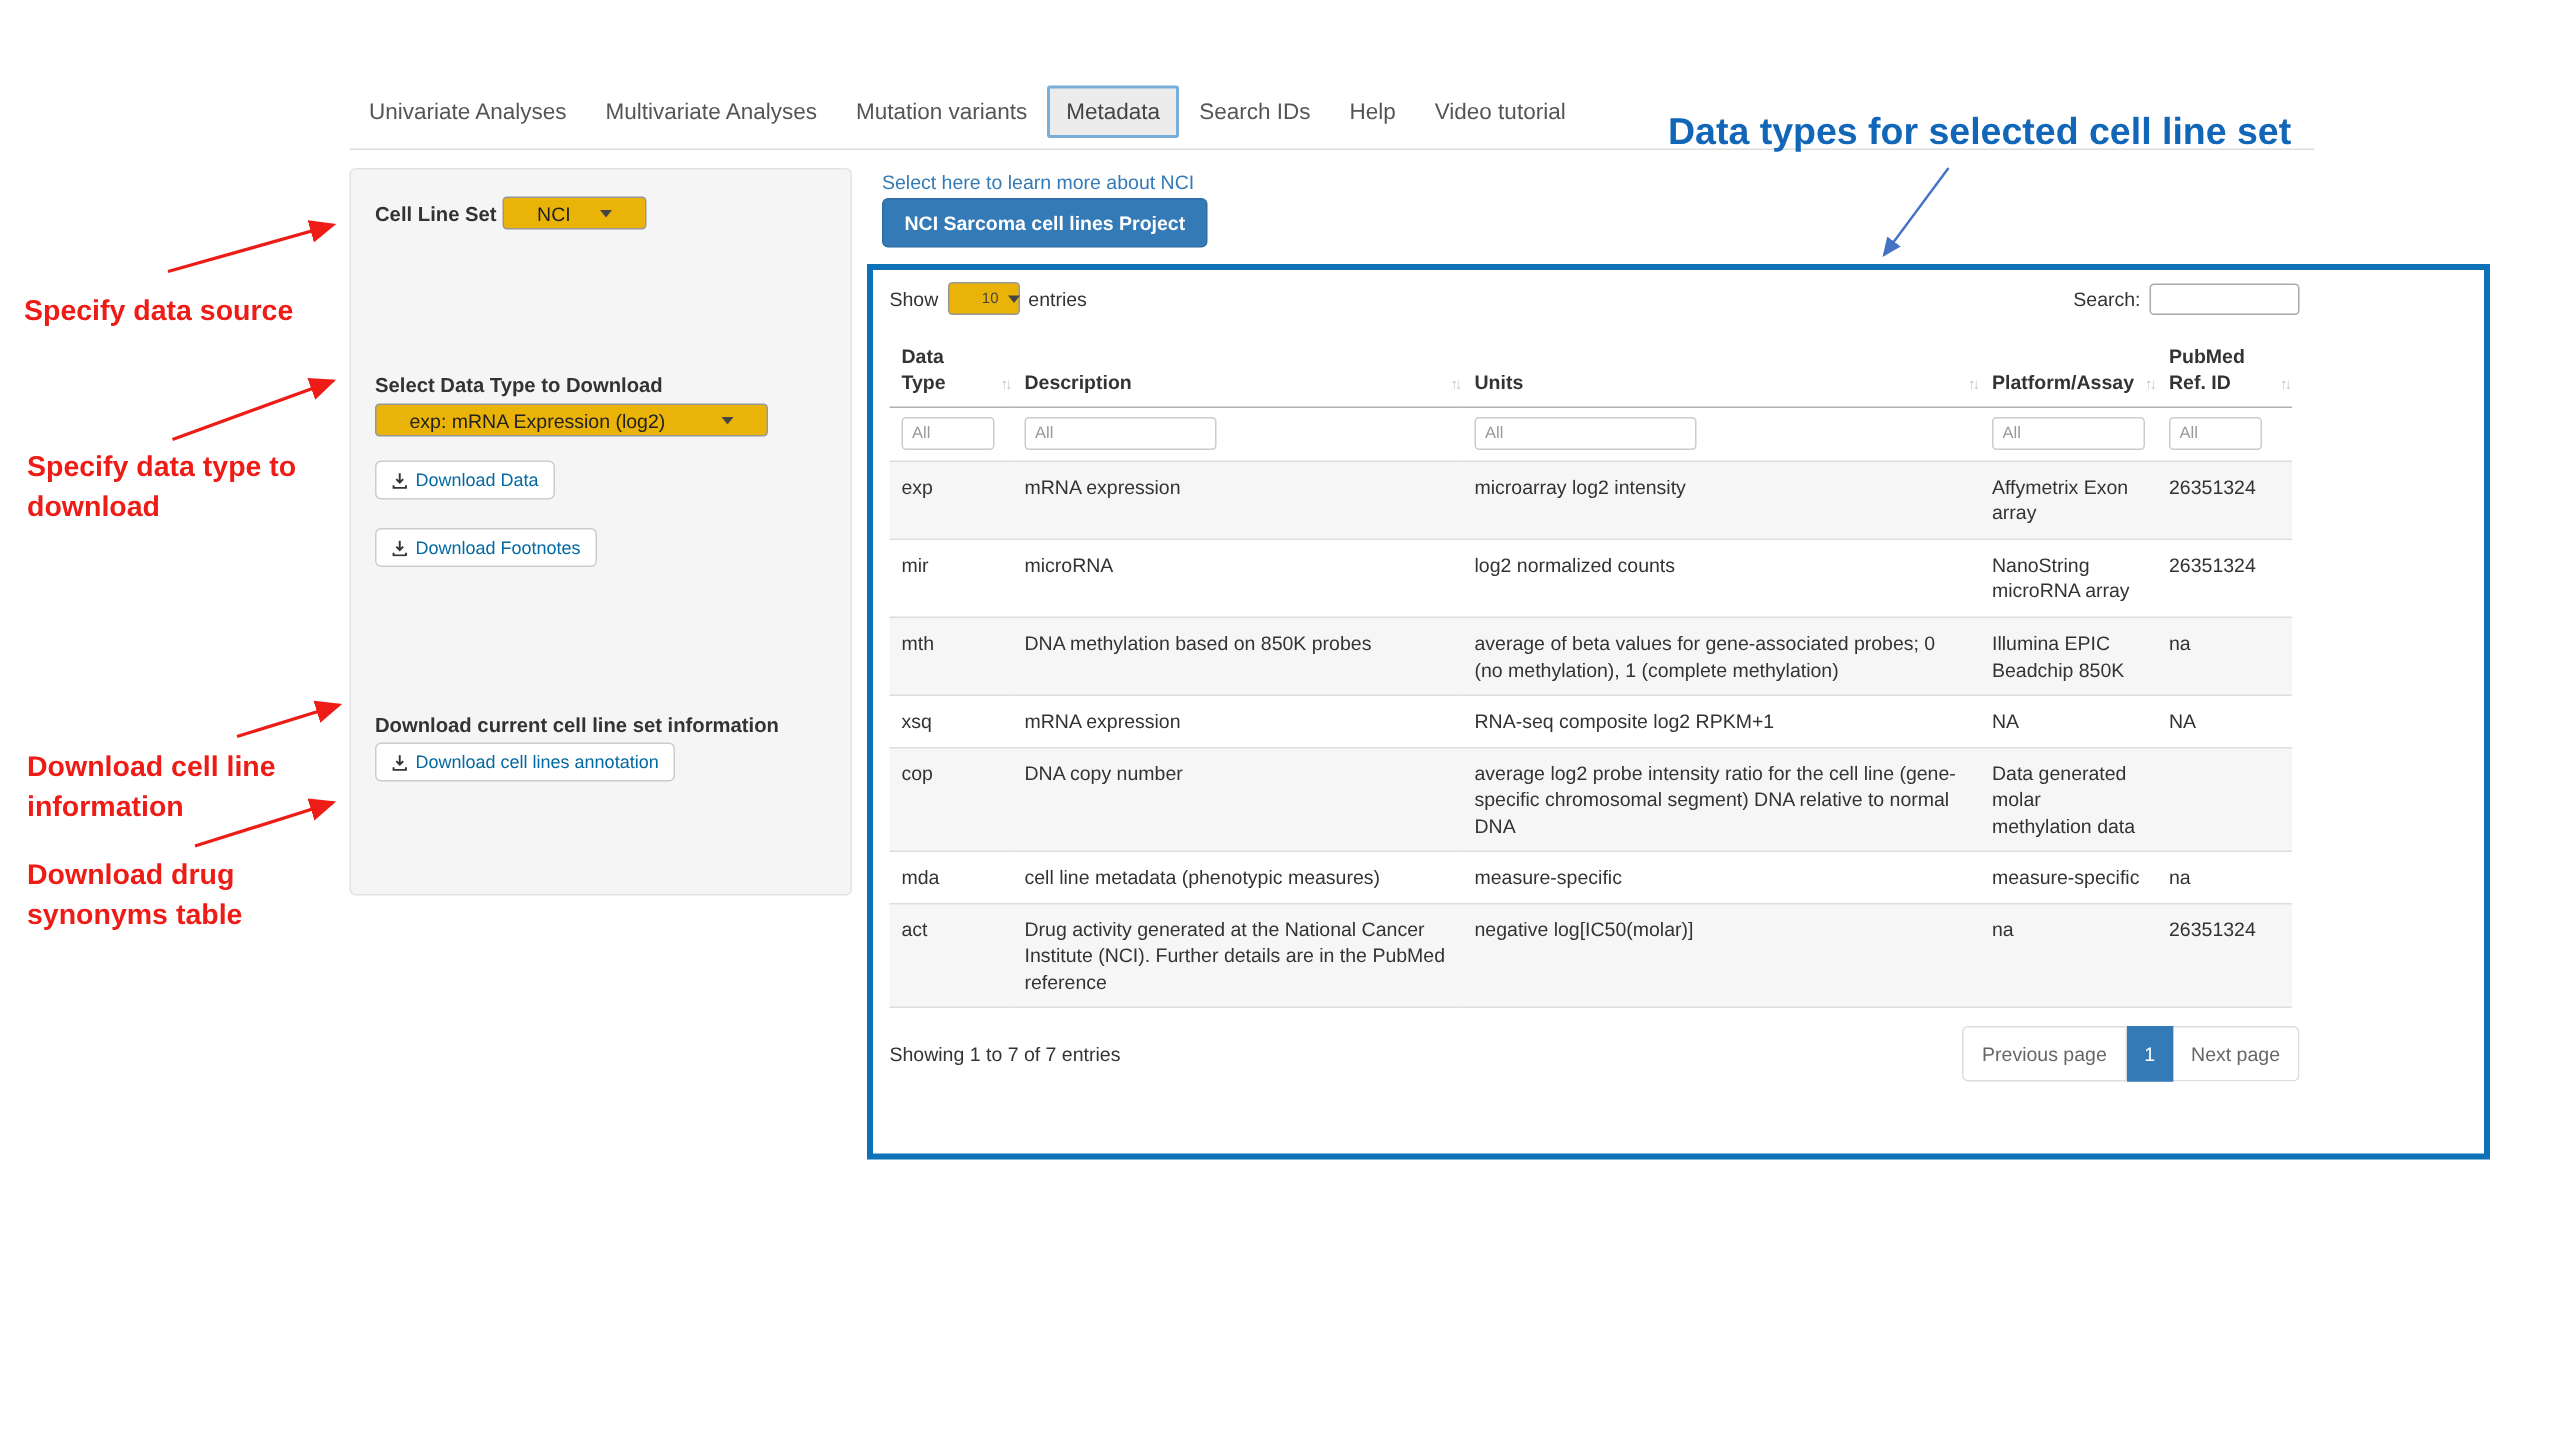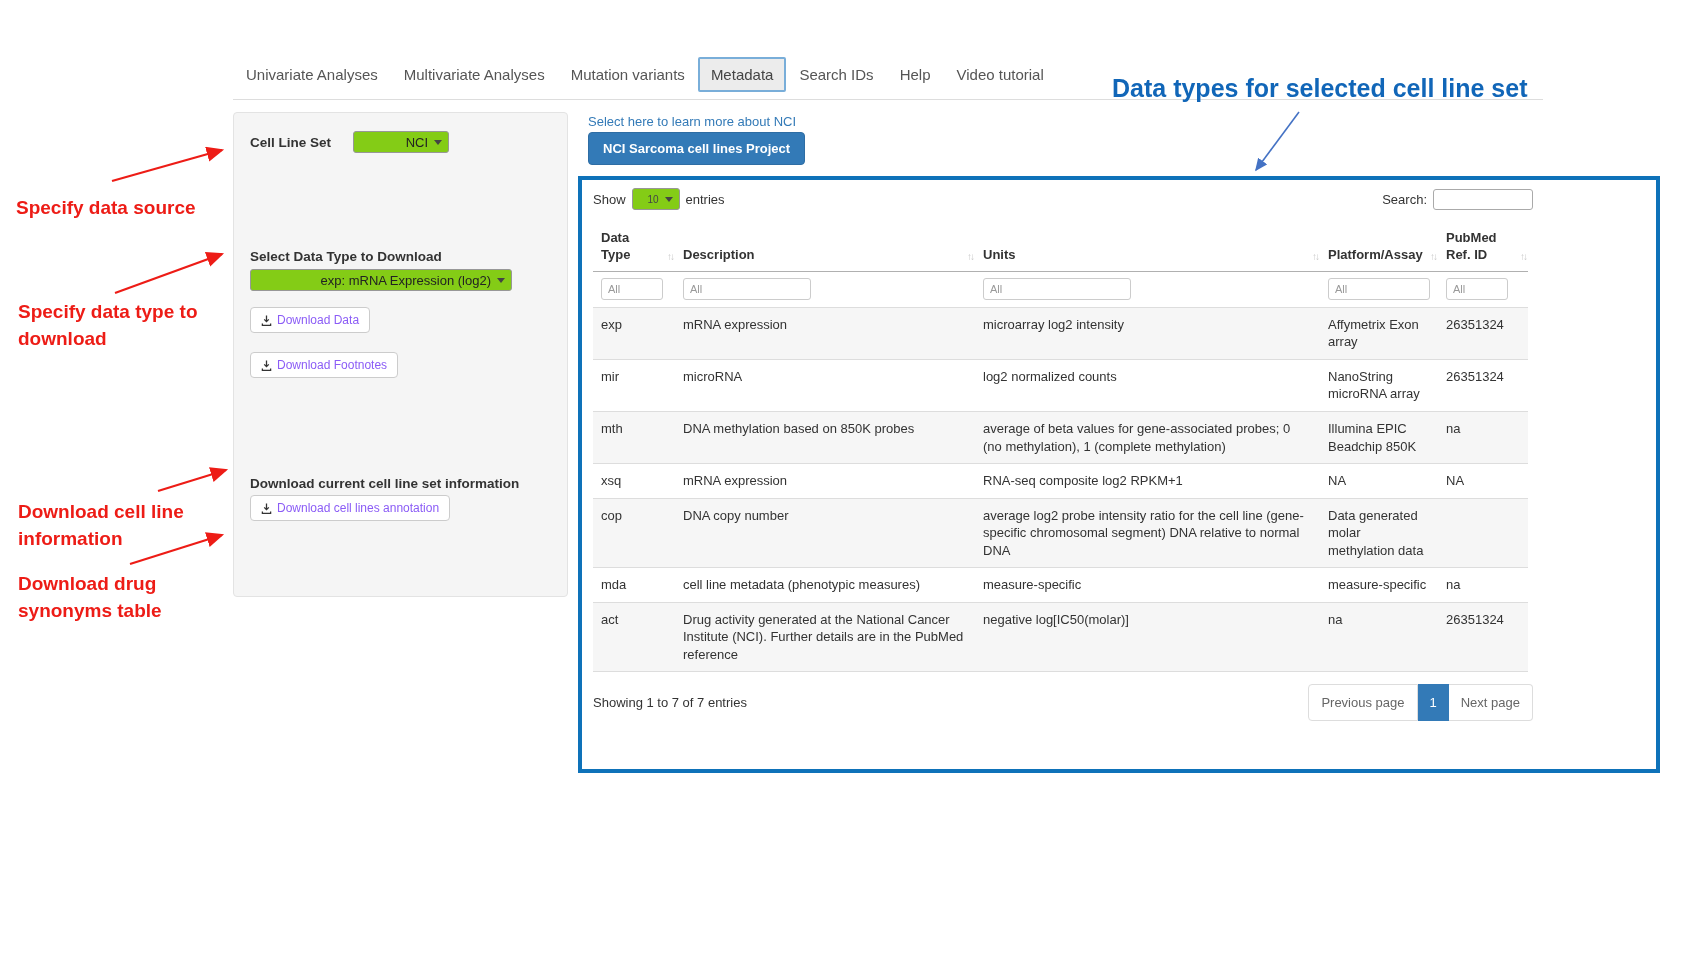--- a/index.html
+++ b/index.html
@@ -7,27 +7,27 @@
 
   
   .nav { position:absolute; left:233px; top:57px; display:flex; align-items:center; }
   .nav-tab { font-size:15px; color:#555; padding:9px 13px; cursor:pointer; white-space:nowrap; }
   .nav-tab.active { border:2px solid #79aed9; background:#ececec; border-radius:2px; padding:7px 11px; color:#444; }
   .nav-underline { position:absolute; left:233px; top:99px; width:1310px; height:1px; background:#ddd; }
 
   
   .panel { position:absolute; left:233px; top:112px; width:335px; height:485px; background:#f5f5f5; border:1px solid #e3e3e3; border-radius:4px; }
   .panel-inner { position:relative; width:100%; height:100%; padding:18px 16px; }
-  .row-inline { display:flex; align-items:center; gap:22px; }
+  .row-inline { display:flex; align-items:center; gap:4px; }
   .lbl-bold { font-weight:bold; font-size:13.5px; color:#333; }
-  .select-box { background:#84cc16; border:1px solid #979797; border-radius:3px; height:22px; display:flex; align-items:center; justify-content:flex-end; padding:0 6px; font-size:13px; color:#222; cursor:pointer; }
+  .select-box { background:#eab308; border:1px solid #979797; border-radius:3px; height:22px; display:flex; align-items:center; justify-content:space-between; padding:0 22px; font-size:13px; color:#222; cursor:pointer; }
   .chev { width:0; height:0; border-left:4px solid transparent; border-right:4px solid transparent; border-top:5px solid #444; margin-left:6px; flex:none; }
   .sel-narrow { width:96px; }
   .sel-wide { width:262px; margin-top:5px; }
-  .btn { display:inline-flex; align-items:center; gap:5px; background:#fff; border:1px solid #ccc; border-radius:4px; color:#8b5cf6; font-size:12px; padding:5px 10px; cursor:pointer; }
+  .btn { display:inline-flex; align-items:center; gap:5px; background:#fff; border:1px solid #ccc; border-radius:4px; color:#0369a1; font-size:12px; padding:5px 10px; cursor:pointer; }
   .dl-ico { flex:none; }
   .mt-sec1 { margin-top:96px; }
   .mt-btn1 { margin-top:16px; }
   .mt-btn2 { margin-top:19px; }
   .mt-sec2 { margin-top:98px; }
   .mt-btn3 { margin-top:4px; }
   .mt-sec3 { margin-top:20px; line-height:1.65; width:312px; }
   .inline-btn { margin-left:4px; vertical-align:middle; }
 
   

